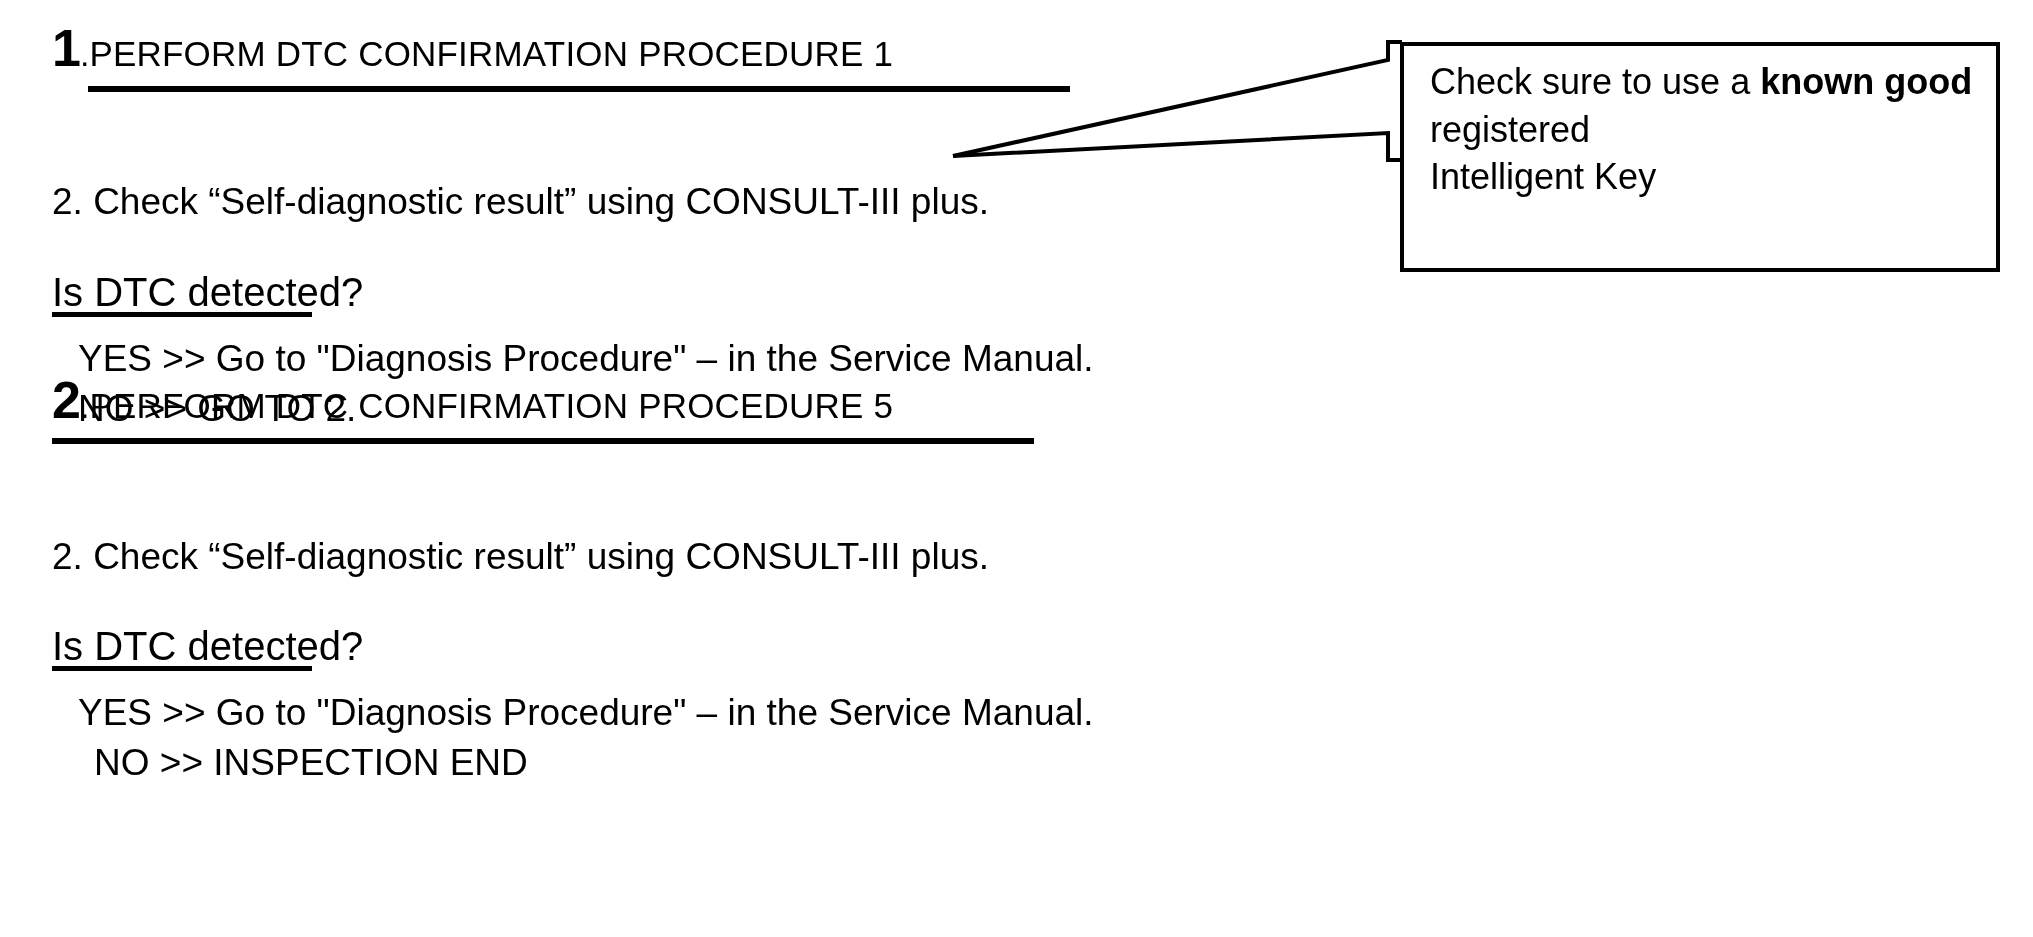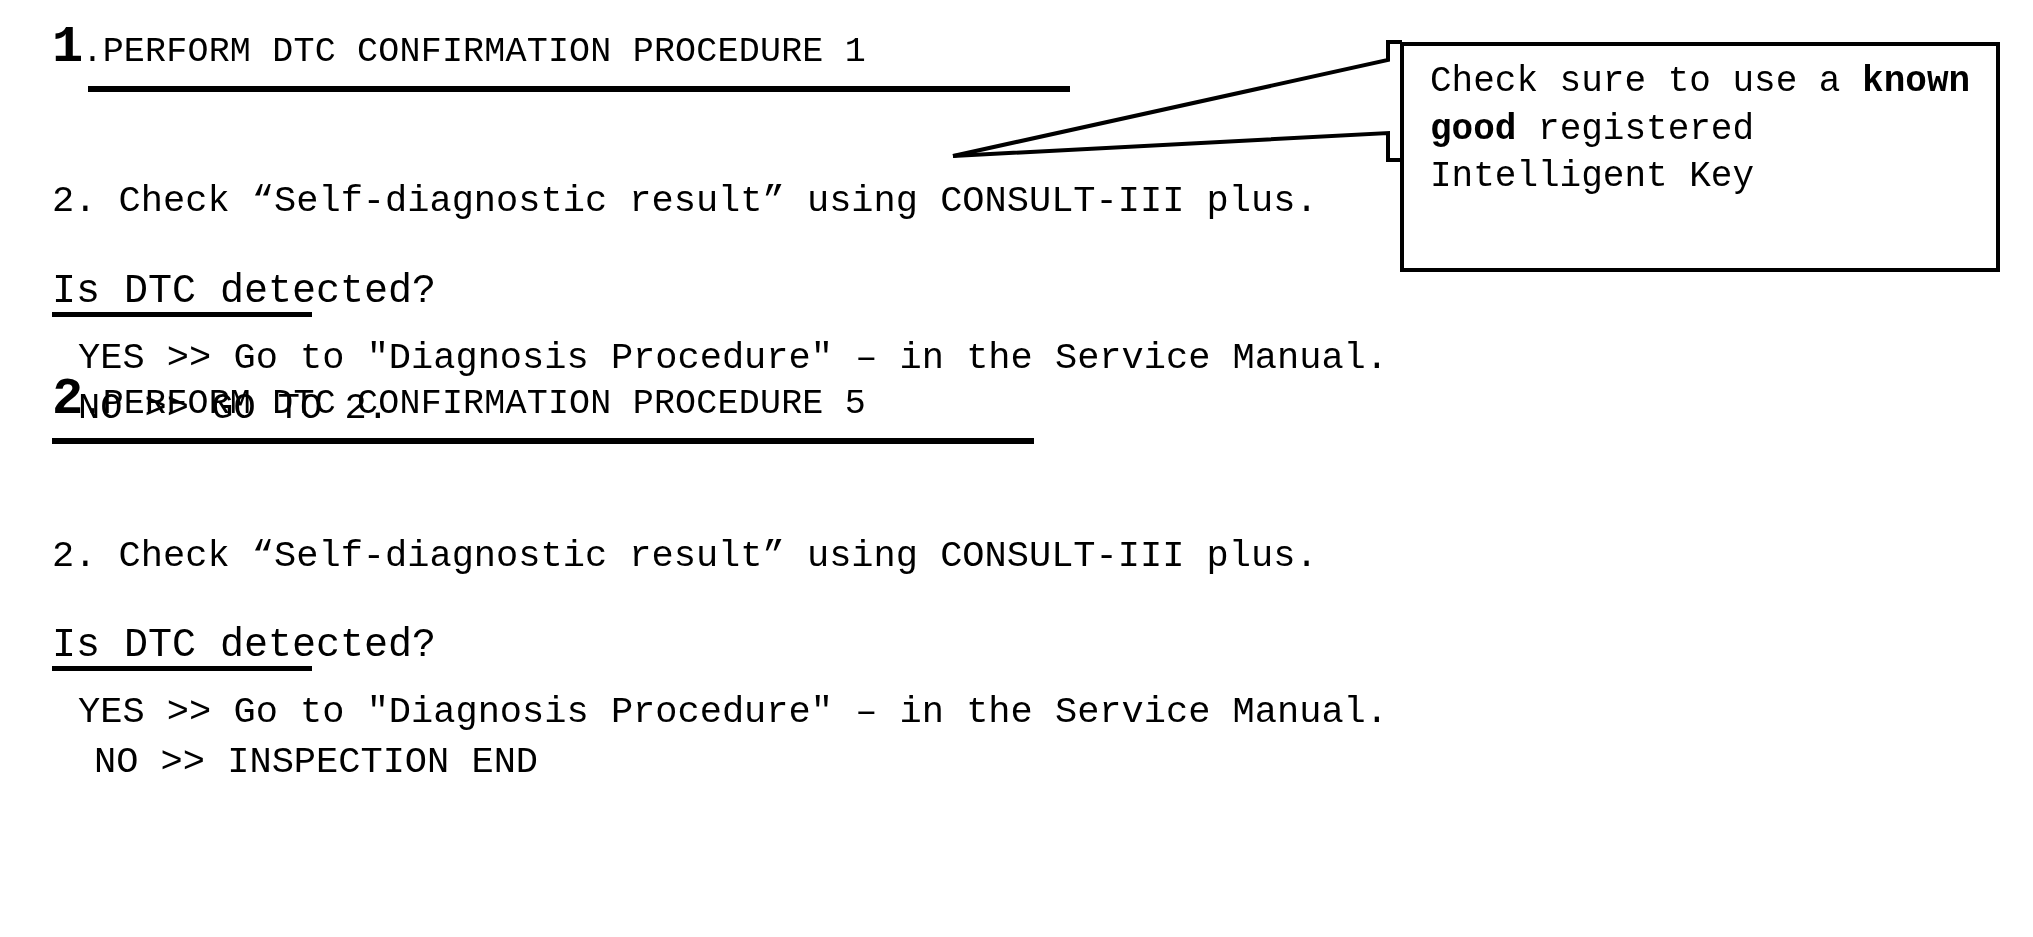--- a/index.html
+++ b/index.html
@@ -16,21 +16,20 @@
     color: #000000;
     -webkit-font-smoothing: antialiased;
   }
 
   #page {
     position: absolute;
     left: 0;
     top: 0;
     width: 2033px;
     height: 937px;
-    font-family: Liberation Mono, monospace;
   }
 
   
   .step-heading {
     position: absolute;
     white-space: nowrap;
     line-height: 1;
   }
   .step-num {
     font-size: 52px;

